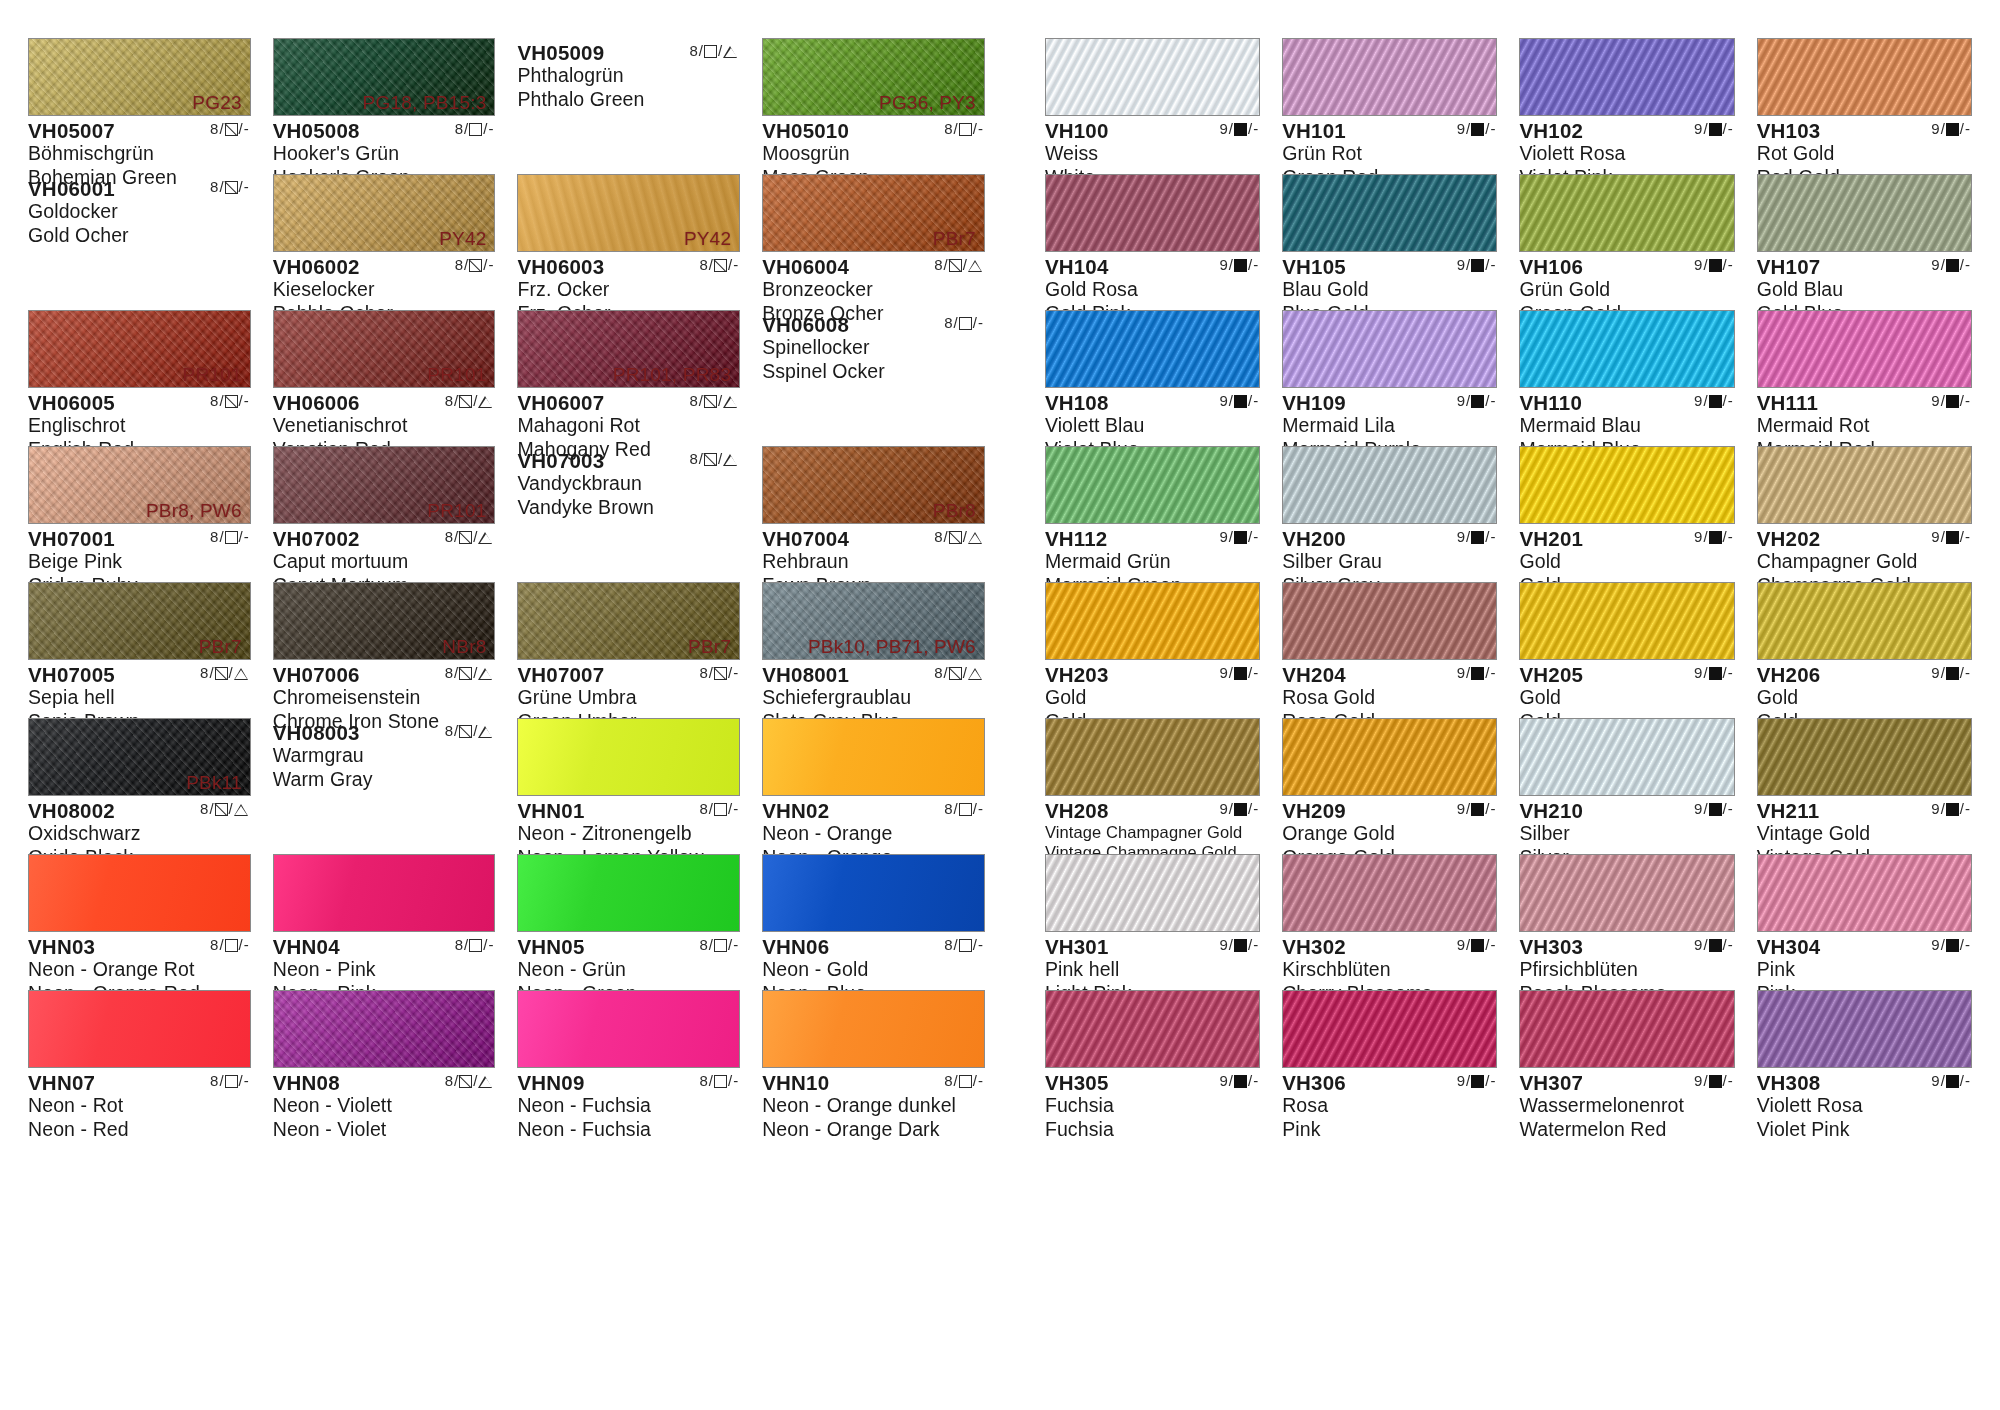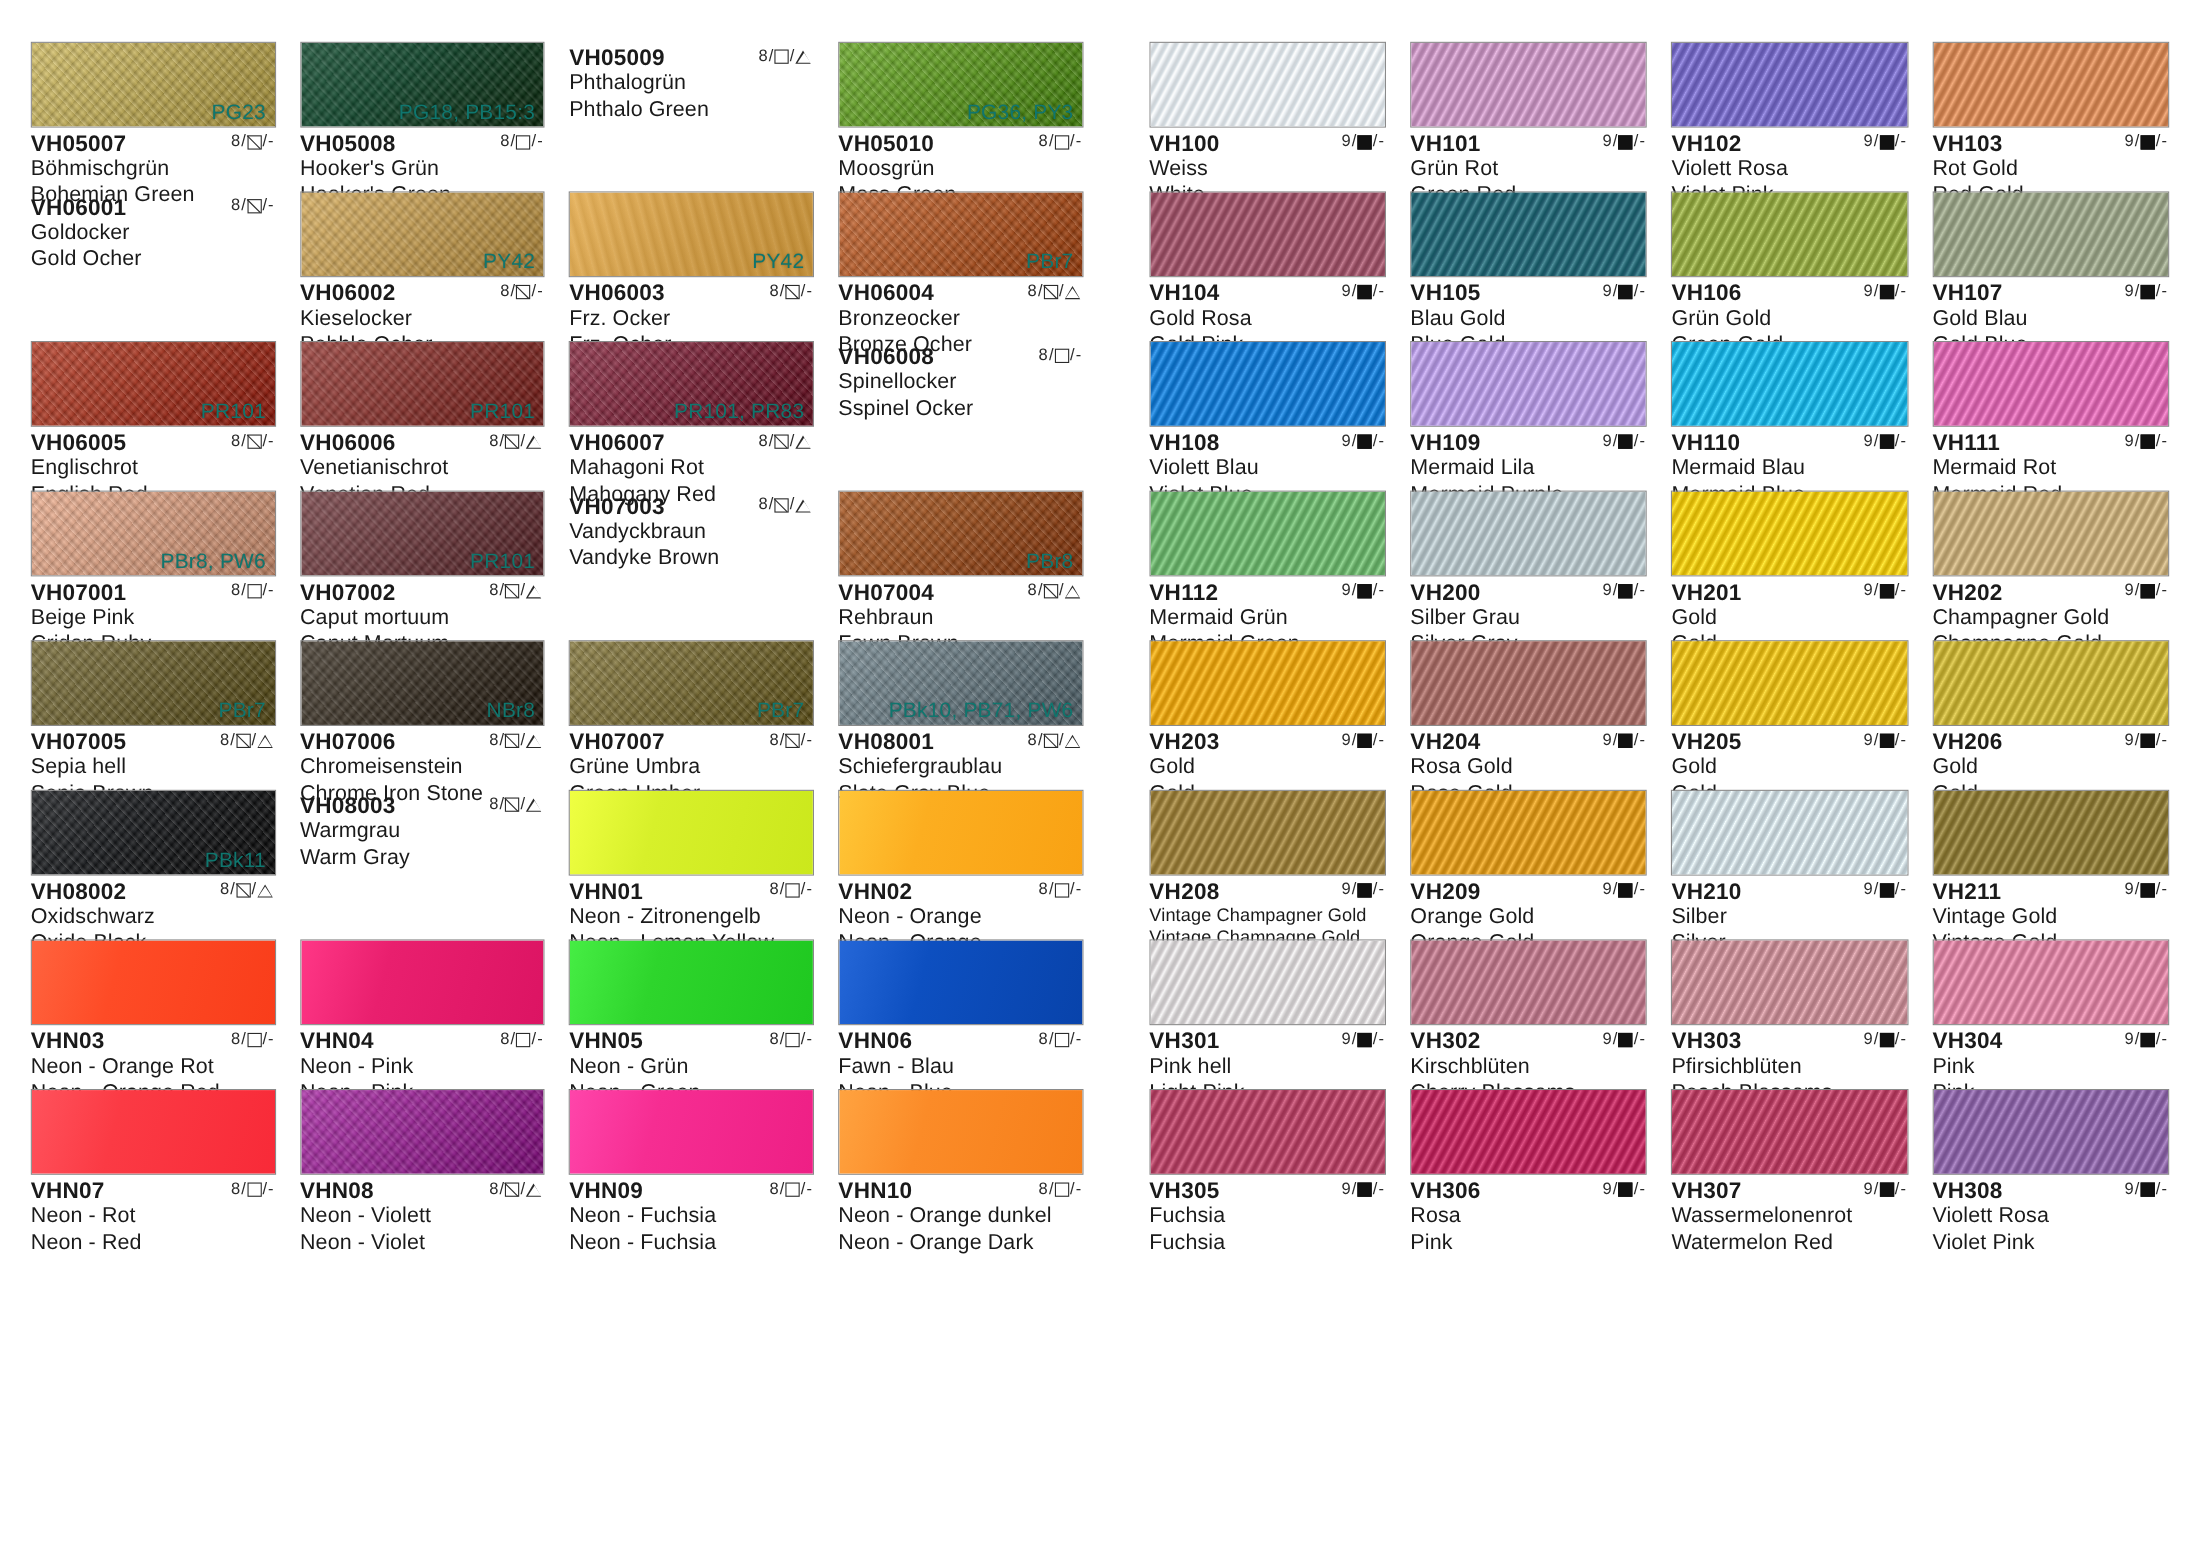--- a/index.html
+++ b/index.html
@@ -40,21 +40,21 @@
     border: 1px solid #8a8a8a;
     overflow: hidden;
   }
   .chip .tex {
     position: absolute; inset: 0;
   }
   .pigment {
     position: absolute;
     right: 8px; bottom: 1px;
     font-size: 19px;
-    color: #0f766e;
+    color: #7f1d1d;
     letter-spacing: .2px;
     text-shadow: 0 0 2px rgba(0,0,0,.25);
     white-space: nowrap;
   }
   .meta {
     position: relative;
     padding-top: 4px;
     line-height: 1.08;
   }
   .code {
@@ -461,21 +461,21 @@
       <div class="swatch-cell">
         <div class="chip">
           <div class="tex" style="background: linear-gradient(105deg, rgb(37, 103, 216) 0%, rgb(13, 79, 192) 35%, rgb(8, 67, 171) 100%);"></div>
         </div>
         <div class="meta"><div class="code">VHN06</div><div class="rating">
             <span>8</span>
             <span>/</span>
             <span class="sym box-empty"></span>
             <span>/</span>
             <span>-</span>
-          </div><div class="name-de">Fawn - Blau</div><div class="name-en">Neon - Blue</div></div>
+          </div><div class="name-de">Neon - Gold</div><div class="name-en">Neon - Blue</div></div>
       </div>
       <div class="swatch-cell">
         <div class="chip">
           <div class="tex" style="background: linear-gradient(105deg, rgb(255, 82, 92) 0%, rgb(251, 58, 68) 35%, rgb(248, 42, 56) 100%);"></div>
         </div>
         <div class="meta"><div class="code">VHN07</div><div class="rating">
             <span>8</span>
             <span>/</span>
             <span class="sym box-empty"></span>
             <span>/</span>

